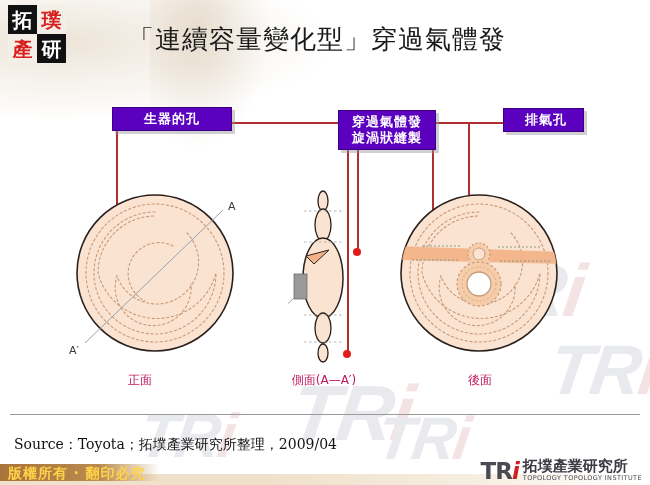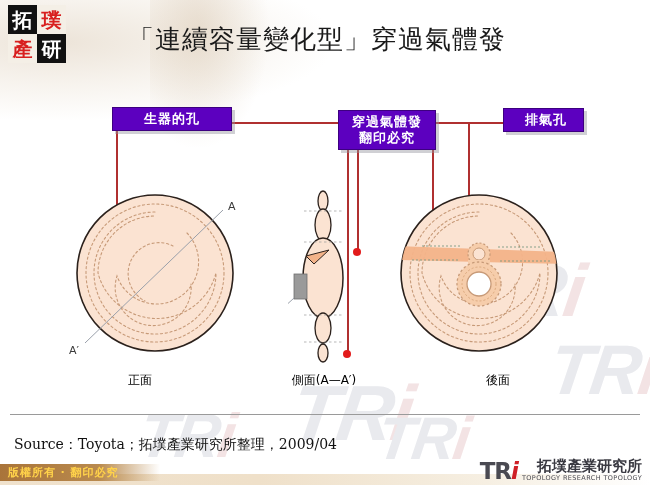--- a/index.html
+++ b/index.html
@@ -45,43 +45,43 @@
            box-shadow:3px 3px 0 rgba(150,150,160,.45);letter-spacing:1px;}
 
   
   .ln{position:absolute;background:#b03030;}
   .vln{width:1.6px;}
   .hln{height:1.6px;}
   .dot{position:absolute;width:8px;height:8px;border-radius:50%;background:#e21b1b;}
 
   
   .figlabel{position:absolute;font-family:"DejaVu Sans",sans-serif;font-size:12px;
-            color:#000000;text-align:center;white-space:nowrap;}
+            color:#be185d;text-align:center;white-space:nowrap;}
 
   
   #rule{position:absolute;left:10px;top:414px;width:630px;height:1px;background:#9a9a9a;}
   #source{position:absolute;left:14px;top:436px;font-family:"DejaVu Serif","Liberation Serif",serif;
           font-size:14px;color:#111;white-space:nowrap;}
   #copybar{position:absolute;left:0;top:464px;width:160px;height:17px;
            background:linear-gradient(90deg,#a9743a 0%,#b98a4e 62%,rgba(185,138,78,0) 100%);}
   #copytext{position:absolute;left:8px;top:465px;font-family:"DejaVu Sans",sans-serif;
-            font-size:11px;font-weight:bold;color:#ffd24a;white-space:nowrap;letter-spacing:1px;}
+            font-size:14px;font-weight:bold;color:#ffd24a;white-space:nowrap;letter-spacing:1px;}
   #botstripe{position:absolute;left:0;top:474px;width:650px;height:11px;
              background:linear-gradient(90deg,#f0e2cd 0%,#efe0c9 40%,#f6efe2 75%,#ffffff 100%);}
 
   
   #tri{position:absolute;right:8px;top:458px;height:24px;display:flex;align-items:flex-end;gap:4px;}
   #tri .tr{font-family:"DejaVu Sans",sans-serif;font-weight:bold;font-size:23px;
            color:#4a4a52;letter-spacing:-1px;line-height:22px;}
   #tri .ired{color:#cf2027;font-style:italic;}
   #tri .cn{font-family:"DejaVu Serif","Liberation Serif",serif;font-weight:bold;
            font-size:15px;color:#3a3a42;line-height:15px;letter-spacing:0px;}
   #tri .en{font-family:"DejaVu Sans",sans-serif;font-size:6.5px;color:#4a4a52;
            letter-spacing:.4px;line-height:8px;}
-  #tri .stack{display:flex;flex-direction:column;align-items:flex-end;}
+  #tri .stack{display:flex;flex-direction:column;align-items:flex-start;}
 
   svg{display:block;}
 </style>
 </head>
 <body>
 
 <div id="stage">
 
   <div class="wm-layer">
     <div class="paper"></div>
@@ -120,21 +120,21 @@
   <div class="ln hln" style="left:432px;top:122px;width:72px;"></div>
   <div class="ln vln" style="left:432px;top:122px;height:128px;"></div>
   <div class="dot" style="left:428px;top:246px;"></div>
 
   <div class="callout" style="left:112px;top:107px;width:106px;">
     <div>生器的孔</div>
   </div>
 
   <div class="callout" style="left:338px;top:110px;width:84px;">
     <div>穿過氣體發</div>
-    <div>翻印必究</div>
+    <div>旋渦狀縫製</div>
   </div>
 
   <div class="callout" style="left:503px;top:108px;width:62px;padding-left:11px;">
     <div>排氣孔</div>
   </div>
 
   <svg style="position:absolute;left:55px;top:188px;" width="210" height="180" viewBox="0 0 210 180">
     <defs>
       <clipPath id="clipFront">
           <circle cx="100" cy="85" r="78"></circle>
@@ -202,30 +202,30 @@
       </g>
 
       <circle cx="97" cy="66" r="11" fill="#f6cdab" stroke="#c79a78" stroke-width="1.2" stroke-dasharray="2 2"></circle>
       <circle cx="97" cy="66" r="6" fill="#fbe3d2" stroke="#c79a78" stroke-width="1"></circle>
       <path d="M86 72 L86 96 A22 22 0 0 0 108 96 L108 72 Z" fill="#f6cdab" stroke="none"></path>
       <circle cx="97" cy="96" r="22" fill="#f6cdab" stroke="#c79a78" stroke-width="1.3" stroke-dasharray="2.4 2.4"></circle>
       <circle cx="97" cy="96" r="12" fill="#ffffff" stroke="#c79a78" stroke-width="1.3"></circle>
       <circle cx="97" cy="96" r="17" fill="none" stroke="#d9a87e" stroke-width="1" stroke-dasharray="2 2"></circle>
     </g>
   </svg>
-  <div class="figlabel" style="left:450px;top:372px;width:60px;text-align:right;">後面</div>
+  <div class="figlabel" style="left:450px;top:372px;width:60px;">後面</div>
 
   <div id="rule"></div>
   <div id="source">Source：Toyota；拓墣產業研究所整理，2009/04</div>
 
   <div id="botstripe"></div>
   <div id="copybar"></div>
   <div id="copytext">版權所有 ‧ 翻印必究</div>
 
   <div id="tri">
     <div class="tr"><span>TR</span><span class="ired">i</span></div>
     <div class="stack">
       <div class="cn">拓墣產業研究所</div>
-      <div class="en">TOPOLOGY RESEARCH TOPOLOGY</div>
+      <div class="en">TOPOLOGY TOPOLOGY INSTITUTE</div>
     </div>
   </div>
 
 </div>
 
 </body></html>

